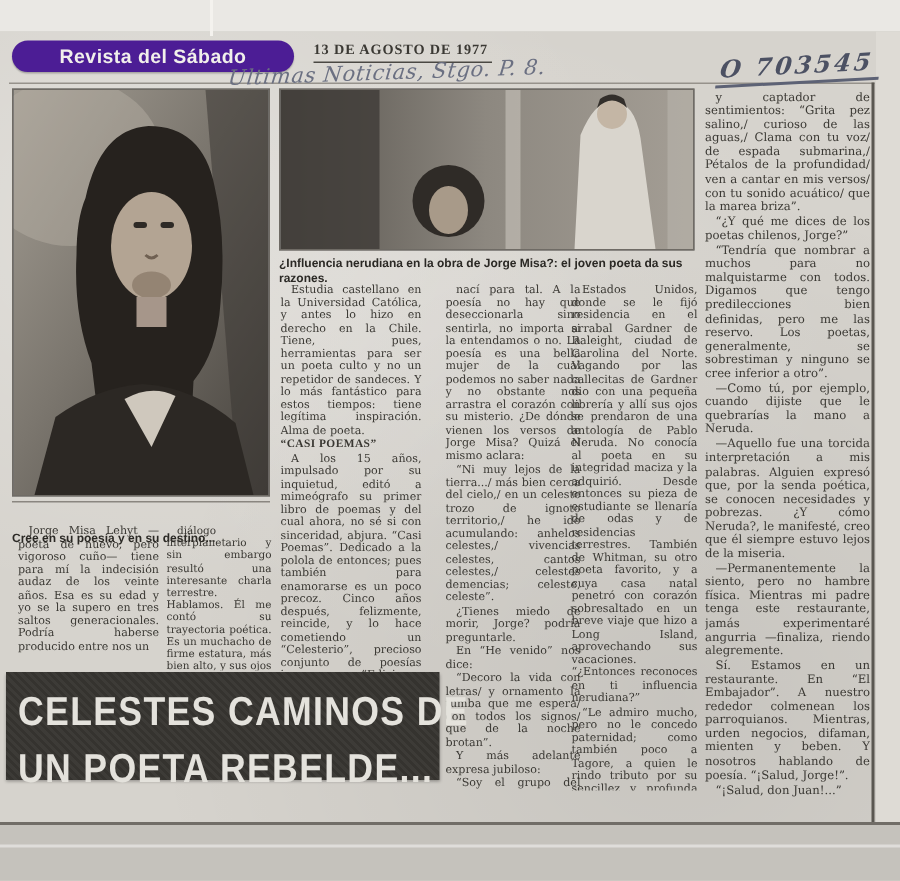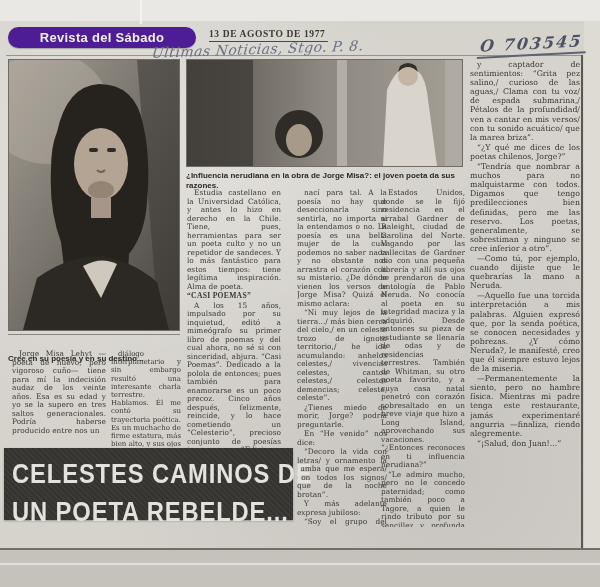--- a/index.html
+++ b/index.html
@@ -186,20 +186,21 @@
 
   </div>
 
   <div class="col col-d">
     <p>y captador de sentimientos: “Grita pez salino,/ curioso de las aguas,/ Clama con tu voz/ de espada submarina,/ Pétalos de la profundidad/ ven a cantar en mis versos/ con tu sonido acuático/ que la marea briza”.</p>
     <p>“¿Y qué me dices de los poetas chilenos, Jorge?”</p>
     <p>“Tendría que nombrar a muchos para no malquistarme con todos. Digamos que tengo predilecciones bien definidas, pero me las reservo. Los poetas, generalmente, se sobrestiman y ninguno se cree inferior a otro”.</p>
     <p>—Como tú, por ejemplo, cuando dijiste que le quebrarías la mano a Neruda.</p>
     <p>—Aquello fue una torcida interpretación a mis palabras. Alguien expresó que, por la senda poética, se conocen necesidades y pobrezas. ¿Y cómo Neruda?, le manifesté, creo que él siempre estuvo lejos de la miseria.</p>
     <p>—Permanentemente la siento, pero no hambre física. Mientras mi padre tenga este restaurante, jamás experimentaré angurria —finaliza, riendo alegremente.</p>
+    <p>Sí. Estamos en un restaurante. En “El Embajador”. A nuestro rededor colmenean los parroquianos. Mientras, urden negocios, difaman, mienten y beben. Y nosotros hablando de poesía. “¡Salud, Jorge!”.</p>
     <p>“¡Salud, don Juan!...”</p>
 
   </div>
 
   <div class="headline" style="background-color:#35332f">
     <div>CELESTES CAMINOS DE</div>
     <div>UN POETA REBELDE...</div>
   </div>
 </div>
 

